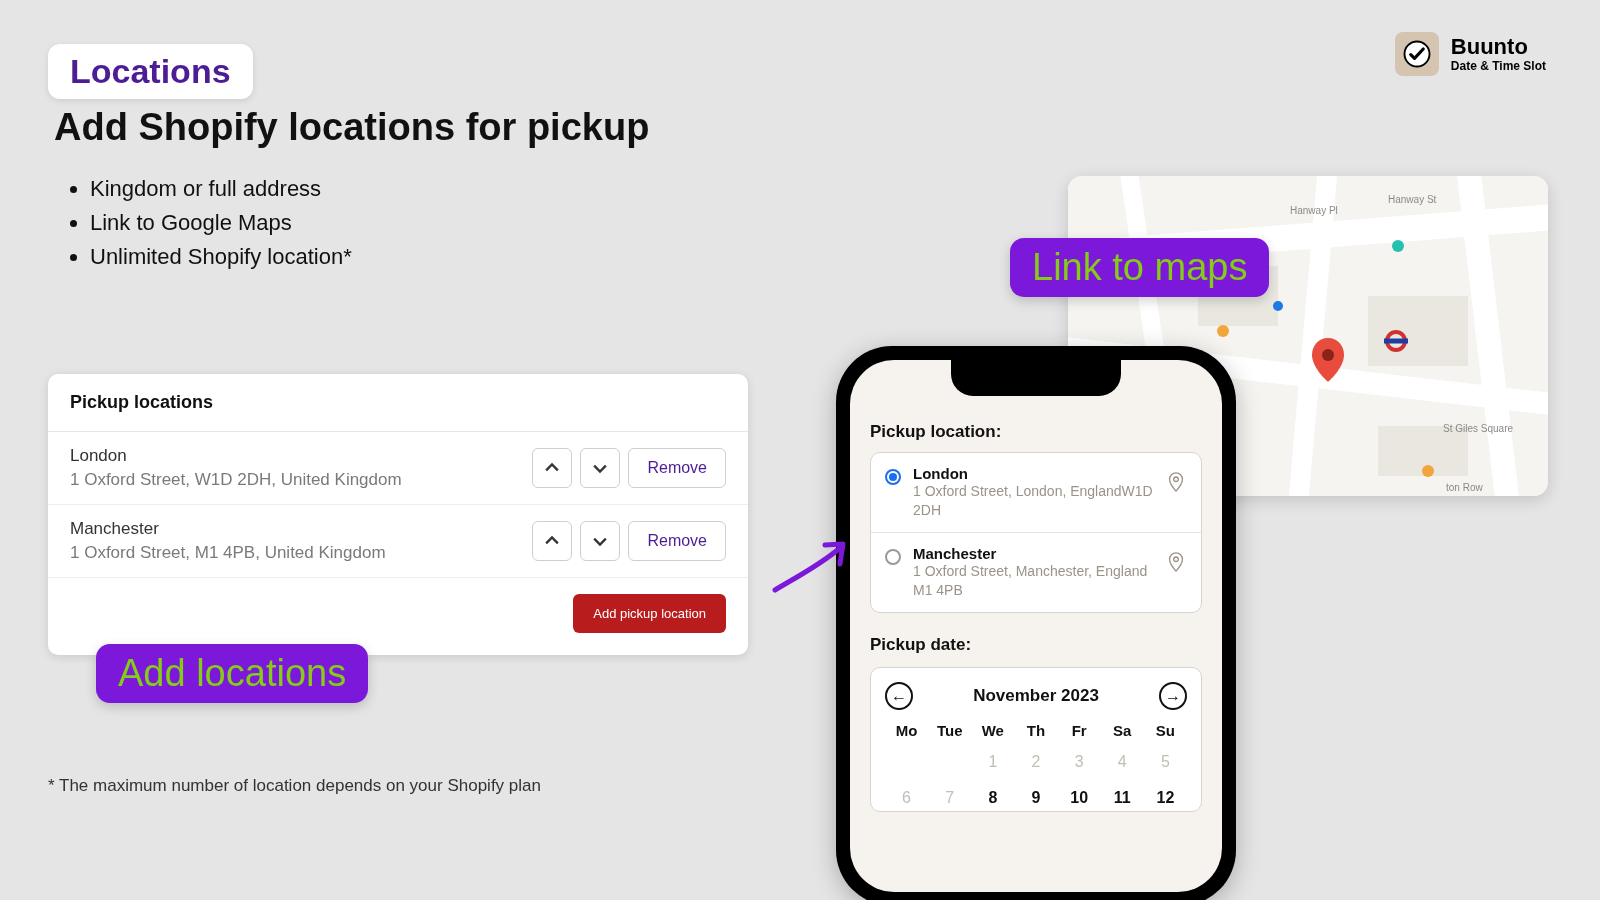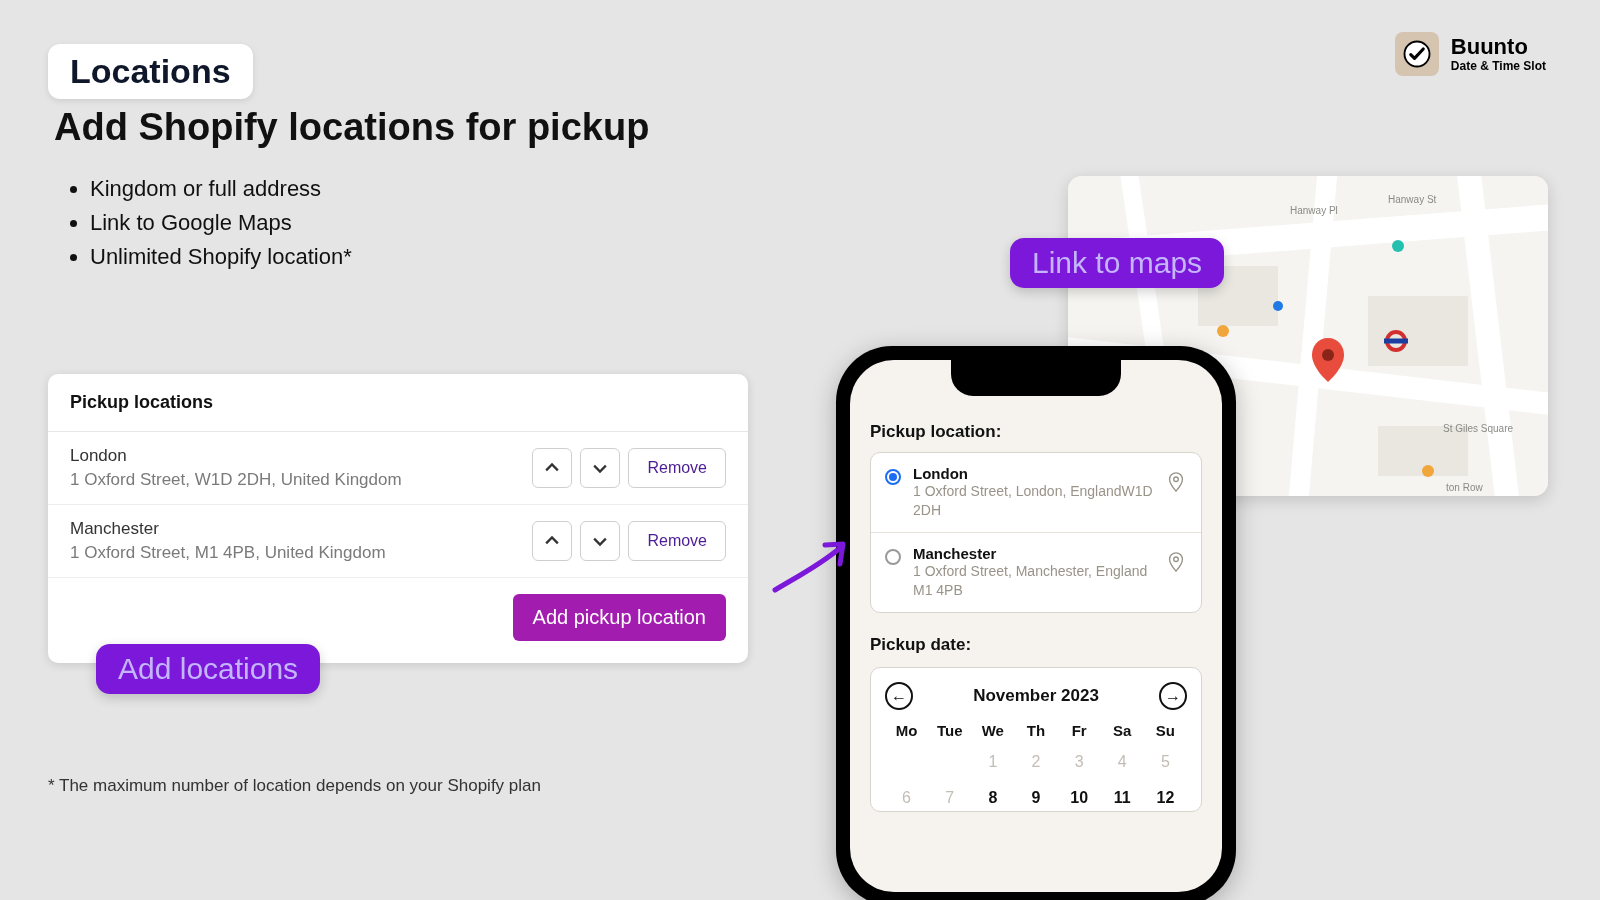--- a/index.html
+++ b/index.html
@@ -39,21 +39,21 @@
   
   .badge-locations {
     position: absolute;
     top: 44px;
     left: 48px;
     background: #fff;
     border-radius: 12px;
     padding: 8px 22px;
     font-size: 34px;
     font-weight: 700;
-    color: #0f172a;
+    color: #4c1d95;
     box-shadow: 0 2px 6px rgba(0,0,0,0.1);
   }
   .main-title {
     position: absolute;
     top: 106px;
     left: 54px;
     font-size: 38px;
     font-weight: 700;
     color: #111;
   }
@@ -107,36 +107,36 @@
   }
   .icon-btn { width: 40px; height: 40px; display: flex; align-items: center; justify-content: center; }
   .icon-btn svg { width: 14px; height: 14px; }
   .remove-btn { height: 40px; padding: 0 18px; }
   .admin-footer {
     display: flex;
     justify-content: flex-end;
     padding: 16px 22px 22px;
   }
   .primary-btn {
-    background: #a21caf;
+    background: #b91c1c;
     color: #fff;
     border: none;
     border-radius: 6px;
     padding: 12px 20px;
-    font-size: 20px;
+    font-size: 13px;
     font-weight: 500;
     cursor: pointer;
   }
 
   
   .purple-pill {
     position: absolute;
     background: #7c18d9;
-    color: #c4b5fd;
-    font-size: 30px;
+    color: #84cc16;
+    font-size: 38px;
     font-weight: 500;
     padding: 8px 22px;
     border-radius: 14px;
     box-shadow: 0 4px 12px rgba(0,0,0,0.18);
   }
   #pill-add  { top: 644px; left: 96px; }
   #pill-maps { top: 238px; left: 1010px; z-index: 10; }
 
   
   .arrow {

